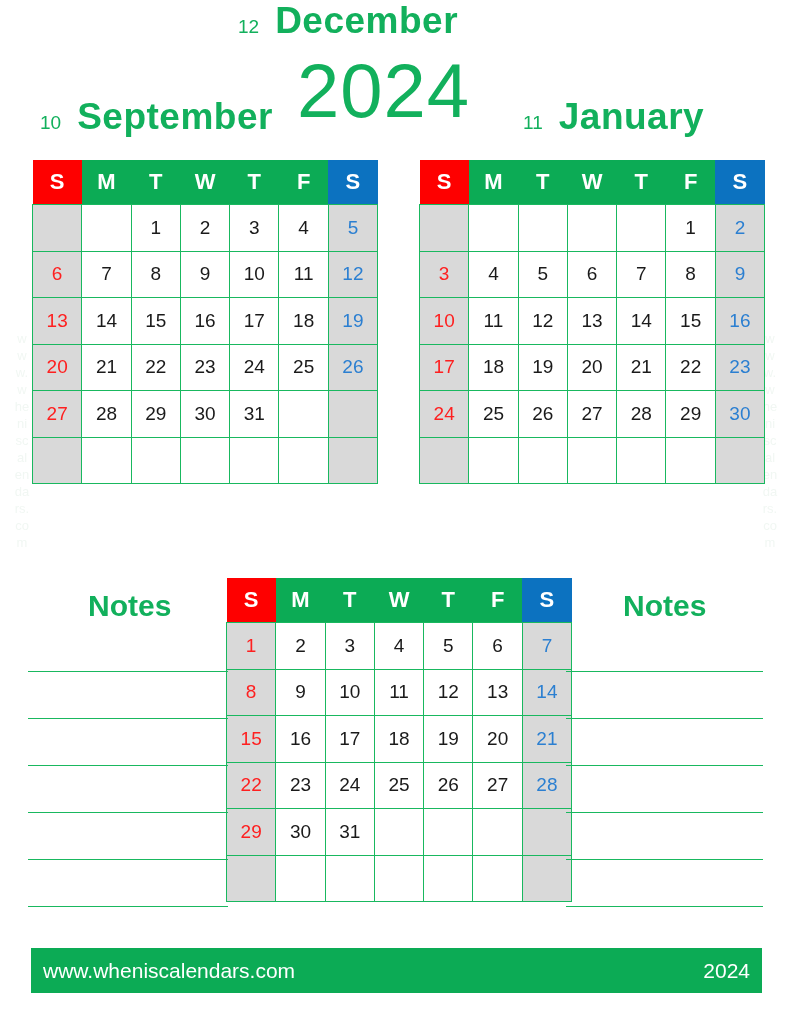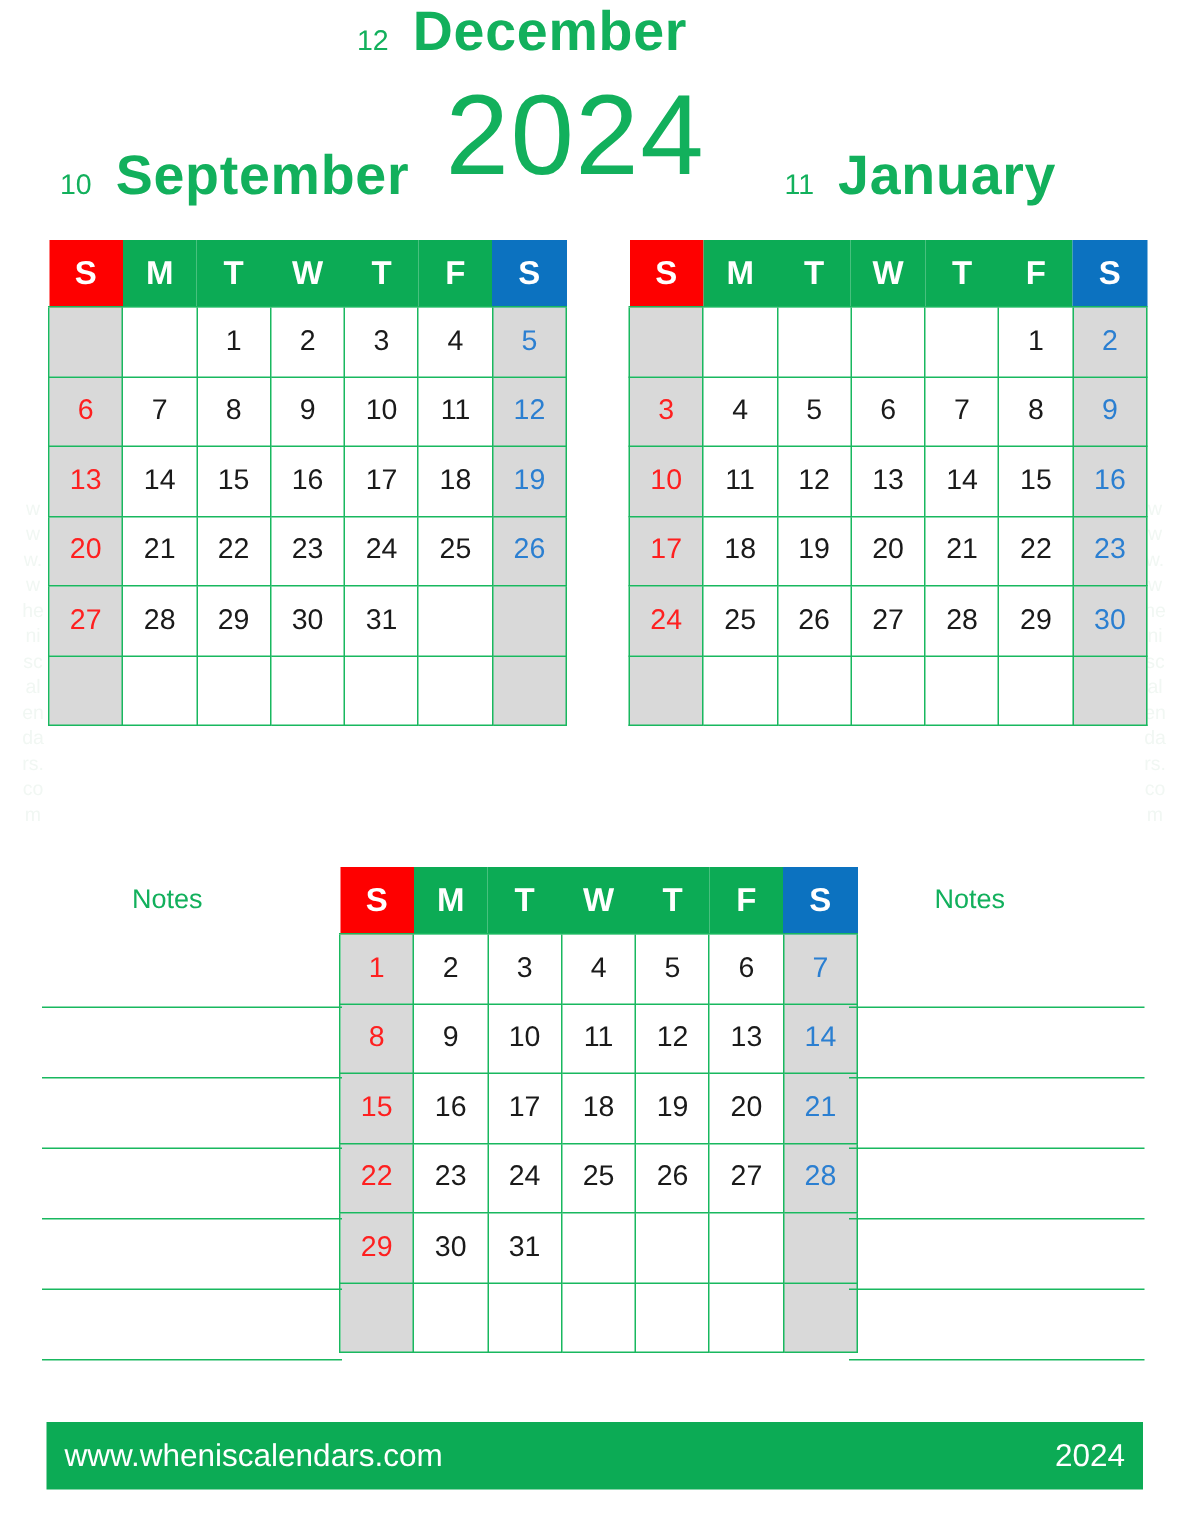--- a/index.html
+++ b/index.html
@@ -110,22 +110,22 @@
   .cal td.sat.empty  { background: #d9d9d9; }
 
   #cal-oct { left: 32px;  top: 160px; }
   #cal-nov { left: 419px; top: 160px; }
   #cal-dec { left: 226px; top: 578px; }
 
   
   .notes-label {
     position: absolute;
     color: #12b05c;
-    font-size: 18px;
-    font-weight: 400;
+    font-size: 30px;
+    font-weight: 700;
     white-space: nowrap;
   }
   #notes-left-label  { left: 88px;  top: 589px; }
   #notes-right-label { left: 623px; top: 589px; }
 
   .notes-lines {
     position: absolute;
   }
   .notes-lines .nline {
     position: absolute;

